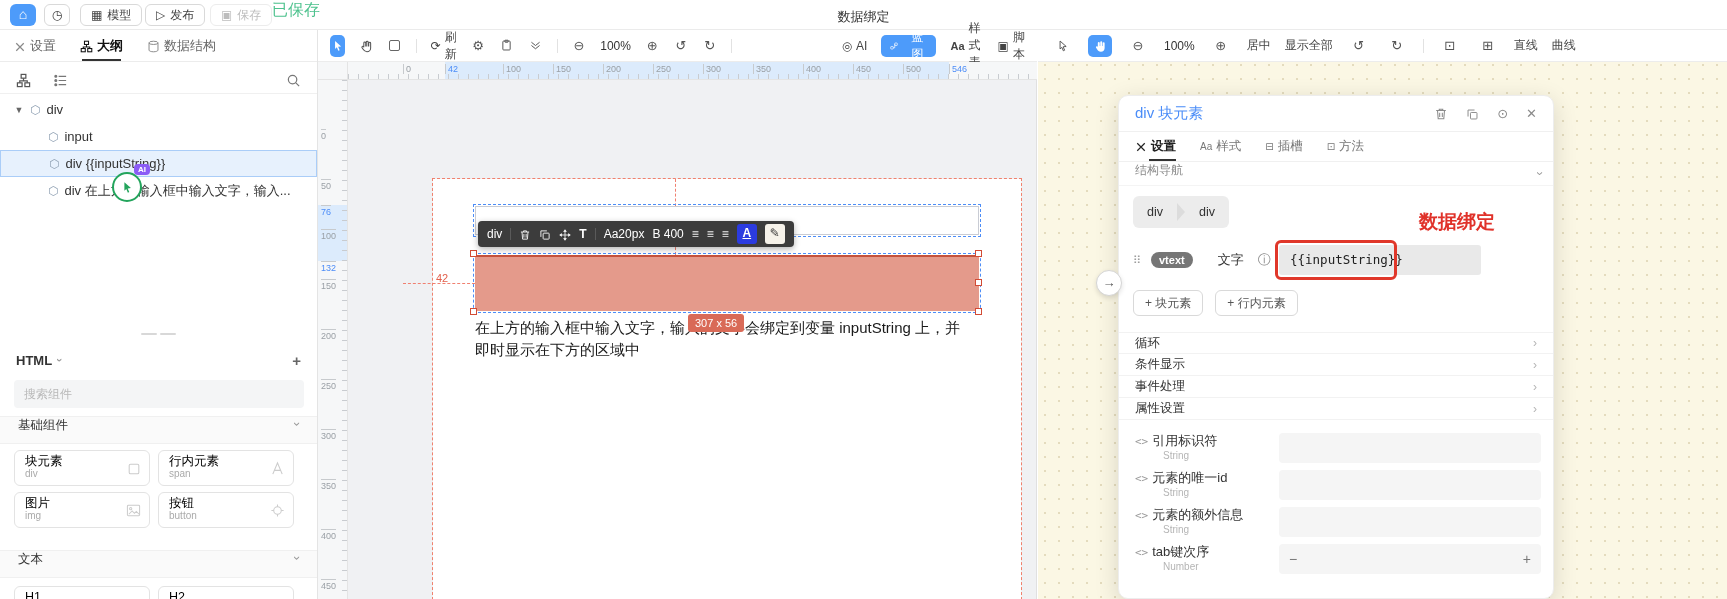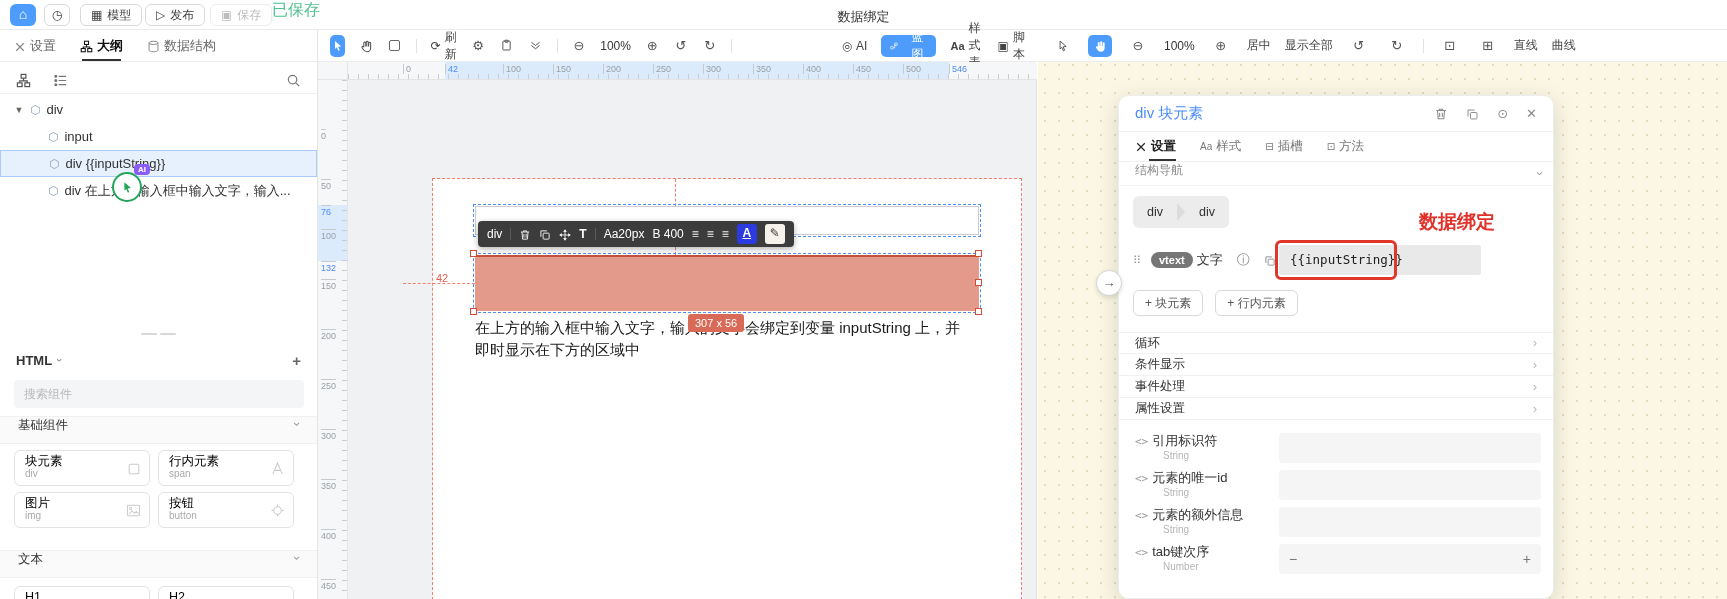--- a/index.html
+++ b/index.html
@@ -104,21 +104,21 @@
   .btab.active { color:#222; font-weight:bold; }
   .btab.active:after { content:""; position:absolute; left:14px; right:0; bottom:0; height:2px; background:#333; }
   #nav-row { left:0; top:66px; width:100%; height:24px; display:flex; padding:0 16px; color:#8a8a8a; font-size:12px; border-bottom:1px solid #f4f4f4; }
   #nav-row .chev { margin-left:auto; color:#999; }
   .crumb { padding:0 14px; font-size:12.5px; color:#333; }
   .crumb-arrow { width:0; height:0; border-top:9px solid transparent; border-bottom:9px solid transparent; border-left:8px solid #dcdcdc; }
   #annotation { left:300px; top:113px; color:#e0322a; font-size:19px; font-weight:bold; }
   #vtext-row { left:14px; top:144px; width:408px; height:40px; display:flex; align-items:center; }
   #drag-dots { color:#9d9d9d; font-size:11px; letter-spacing:-1px; width:18px; }
   #vtext-badge { background:#767676; color:#fff; font-size:11px; font-weight:bold; border-radius:9px; padding:2px 8px; }
-  #vtext-label { margin-left:4px; font-size:13px; color:#333; }
+  #vtext-label { margin-left:25px; font-size:13px; color:#333; }
   #vtext-field { position:absolute; left:146px; top:5px; width:202px; height:30px; background:#e9e9e9; border-radius:3px;
      font-family:"DejaVu Sans Mono",monospace; font-size:12.5px; color:#222; line-height:30px; padding:0 11px; }
   #red-box { position:absolute; left:142px; top:0px; width:122px; height:40px; border:3px solid #e0372a; border-radius:6px; }
   #vtext-row .ric { margin-left:14px; color:#8a8a8a; }
   #vtext-row .ric:first-of-type { margin-left:auto; }
   #add-btns { left:14px; top:194px; display:flex; gap:12px; }
   .addbtn { height:26px; border:1px solid #d9d9d9; border-radius:6px; background:#fff; padding:0 11px; font-size:12px; color:#555; display:flex; align-items:center; gap:4px; }
   #sections { left:0; top:236px; width:100%; }
   .sect { height:22px; display:flex; align-items:center; padding:0 16px; font-size:12.5px; color:#333; border-bottom:1px solid #f2f2f2; }
   .sect:first-child { border-top:1px solid #f2f2f2; }

